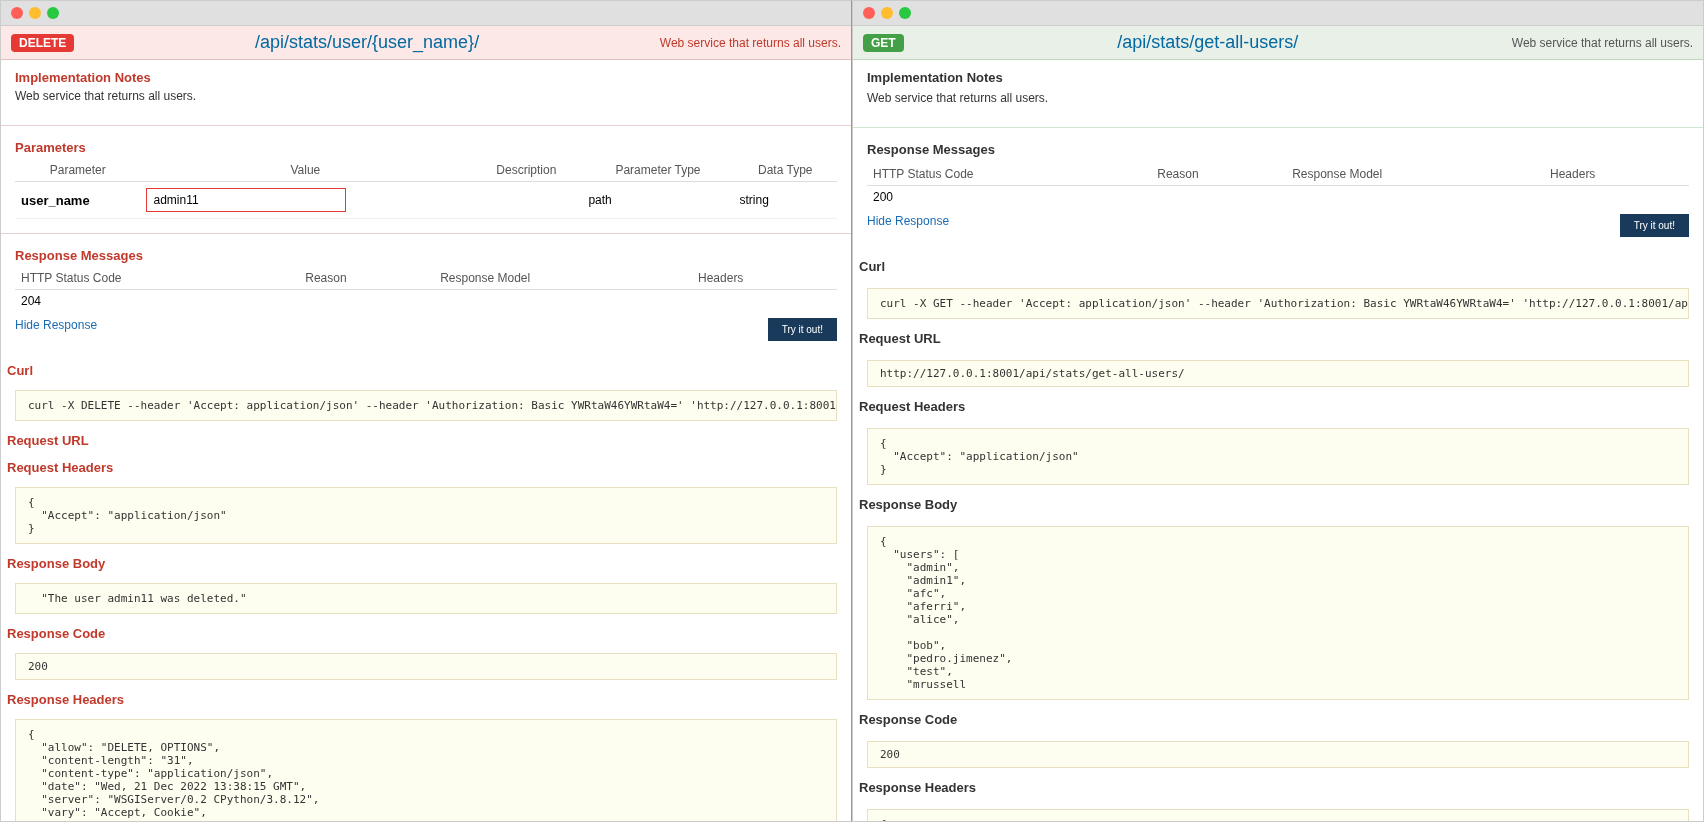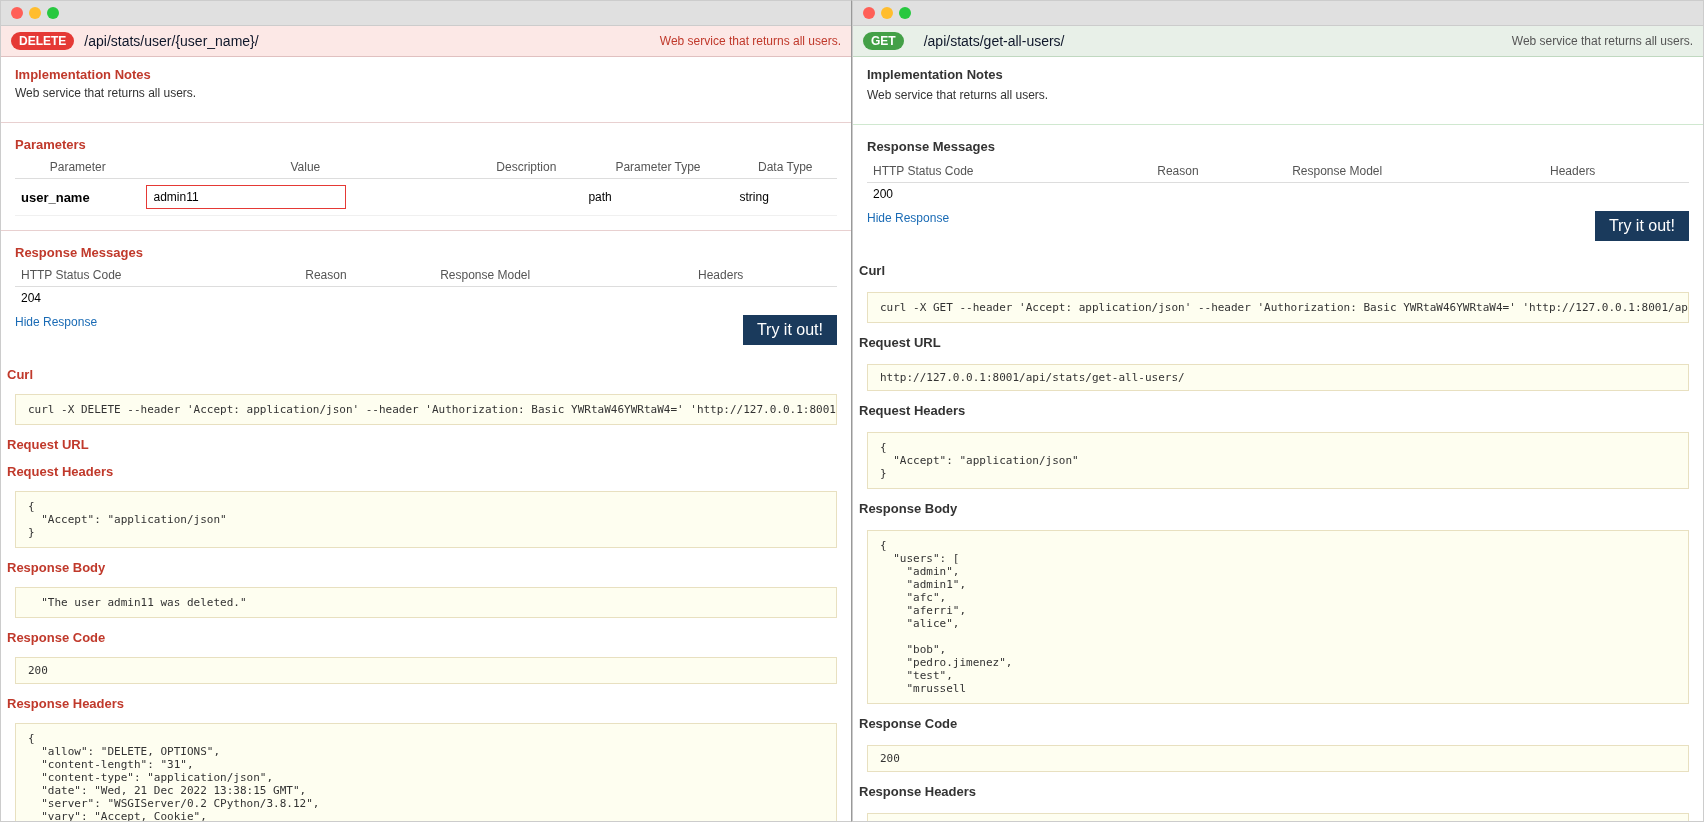--- a/index.html
+++ b/index.html
@@ -43,32 +43,33 @@
       display: flex;
       align-items: center;
       padding: 6px 10px;
       background: #fce8e6;
       border-bottom: 1px solid #e0c0c0;
       gap: 10px;
     }
 
     .method-badge {
       padding: 2px 8px;
-      border-radius: 9px;
+      border-radius: 4px;
       font-weight: bold;
       font-size: 12px;
       color: #fff;
     }
     .method-delete { background: #e53935; }
     .method-get { background: #43a047; }
 
     .endpoint-path {
-      font-size: 14px;
-      color: #0f172a;
+      font-size: 18px;
+      color: #0369a1;
       flex: 1;
+      text-align: center;
     }
 
     .endpoint-desc {
       color: #c0392b;
       font-size: 12px;
     }
 
     .endpoint-desc-right {
       color: #555;
       font-size: 12px;
@@ -160,21 +161,21 @@
       font-size: 12px;
       text-decoration: none;
       cursor: pointer;
     }
 
     .try-it-btn {
       background: #1a3a5c;
       color: #fff;
       border: none;
       padding: 6px 14px;
-      font-size: 16px;
+      font-size: 10px;
       cursor: pointer;
       float: right;
     }
 
     .code-block {
       background: #fefef0;
       border: 1px solid #e8e0c0;
       padding: 8px 12px;
       margin: 6px 14px;
       font-family: monospace;

